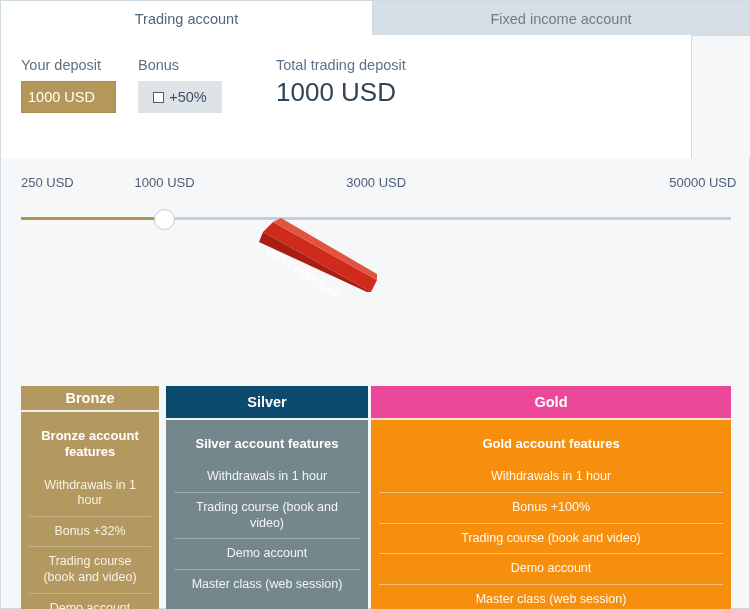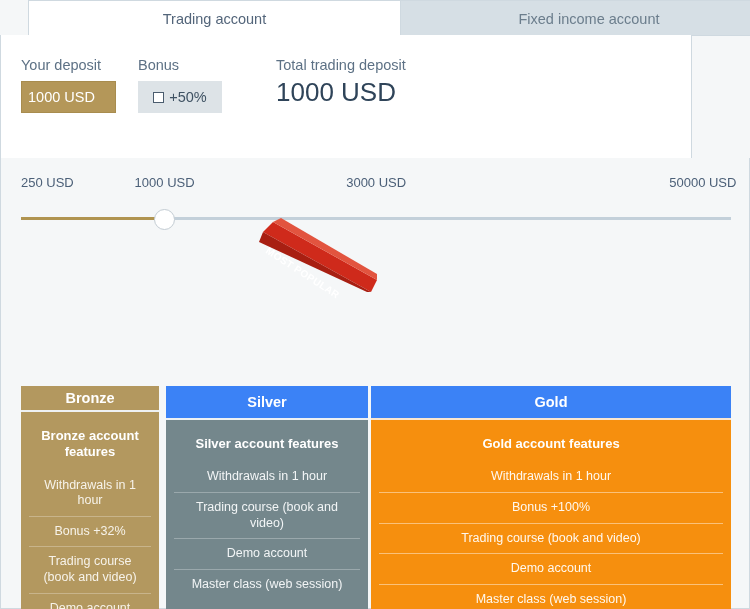--- a/index.html
+++ b/index.html
@@ -20,21 +20,20 @@
     box-sizing: border-box;
   }
 
   
   .tabbar {
     position: absolute;
     left: 0; top: 0;
     width: 636px;
     height: 36px;
     display: flex;
-    margin-left: 28px;
   }
   .tab {
     flex: 0 0 auto;
     height: 36px;
     line-height: 36px;
     text-align: center;
     font-size: 14.5px;
     color: #5e7184;
     box-sizing: border-box;
     cursor: pointer;
@@ -335,33 +334,33 @@
           <div class="features-title">Bronze account features</div>
           <div class="feature">Withdrawals in 1 hour</div>
           <div class="feature">Bonus +32%</div>
           <div class="feature">Trading course (book and video)</div>
           <div class="feature">Demo account</div>
 
         </div>
       </div>
 
       <div class="card" id="card-silver">
-        <div class="card-head" style="background: #3b82f6;">Silver</div>
+        <div class="card-head" style="background: #0c4a6e;">Silver</div>
         <div class="card-body" style="background: rgb(116, 135, 140);">
           <div class="features-title">Silver account features</div>
           <div class="feature">Withdrawals in 1 hour</div>
           <div class="feature">Trading course (book and video)</div>
           <div class="feature">Demo account</div>
           <div class="feature">Master class (web session)</div>
 
         </div>
       </div>
 
       <div class="card" id="card-gold">
-        <div class="card-head" style="background: #3b82f6;">Gold</div>
+        <div class="card-head" style="background: #ec4899;">Gold</div>
         <div class="card-body" style="background: rgb(246, 143, 14);">
           <div class="features-title">Gold account features</div>
           <div class="feature">Withdrawals in 1 hour</div>
           <div class="feature">Bonus +100%</div>
           <div class="feature">Trading course (book and video)</div>
           <div class="feature">Demo account</div>
           <div class="feature">Master class (web session)</div>
 
         </div>
       </div>

